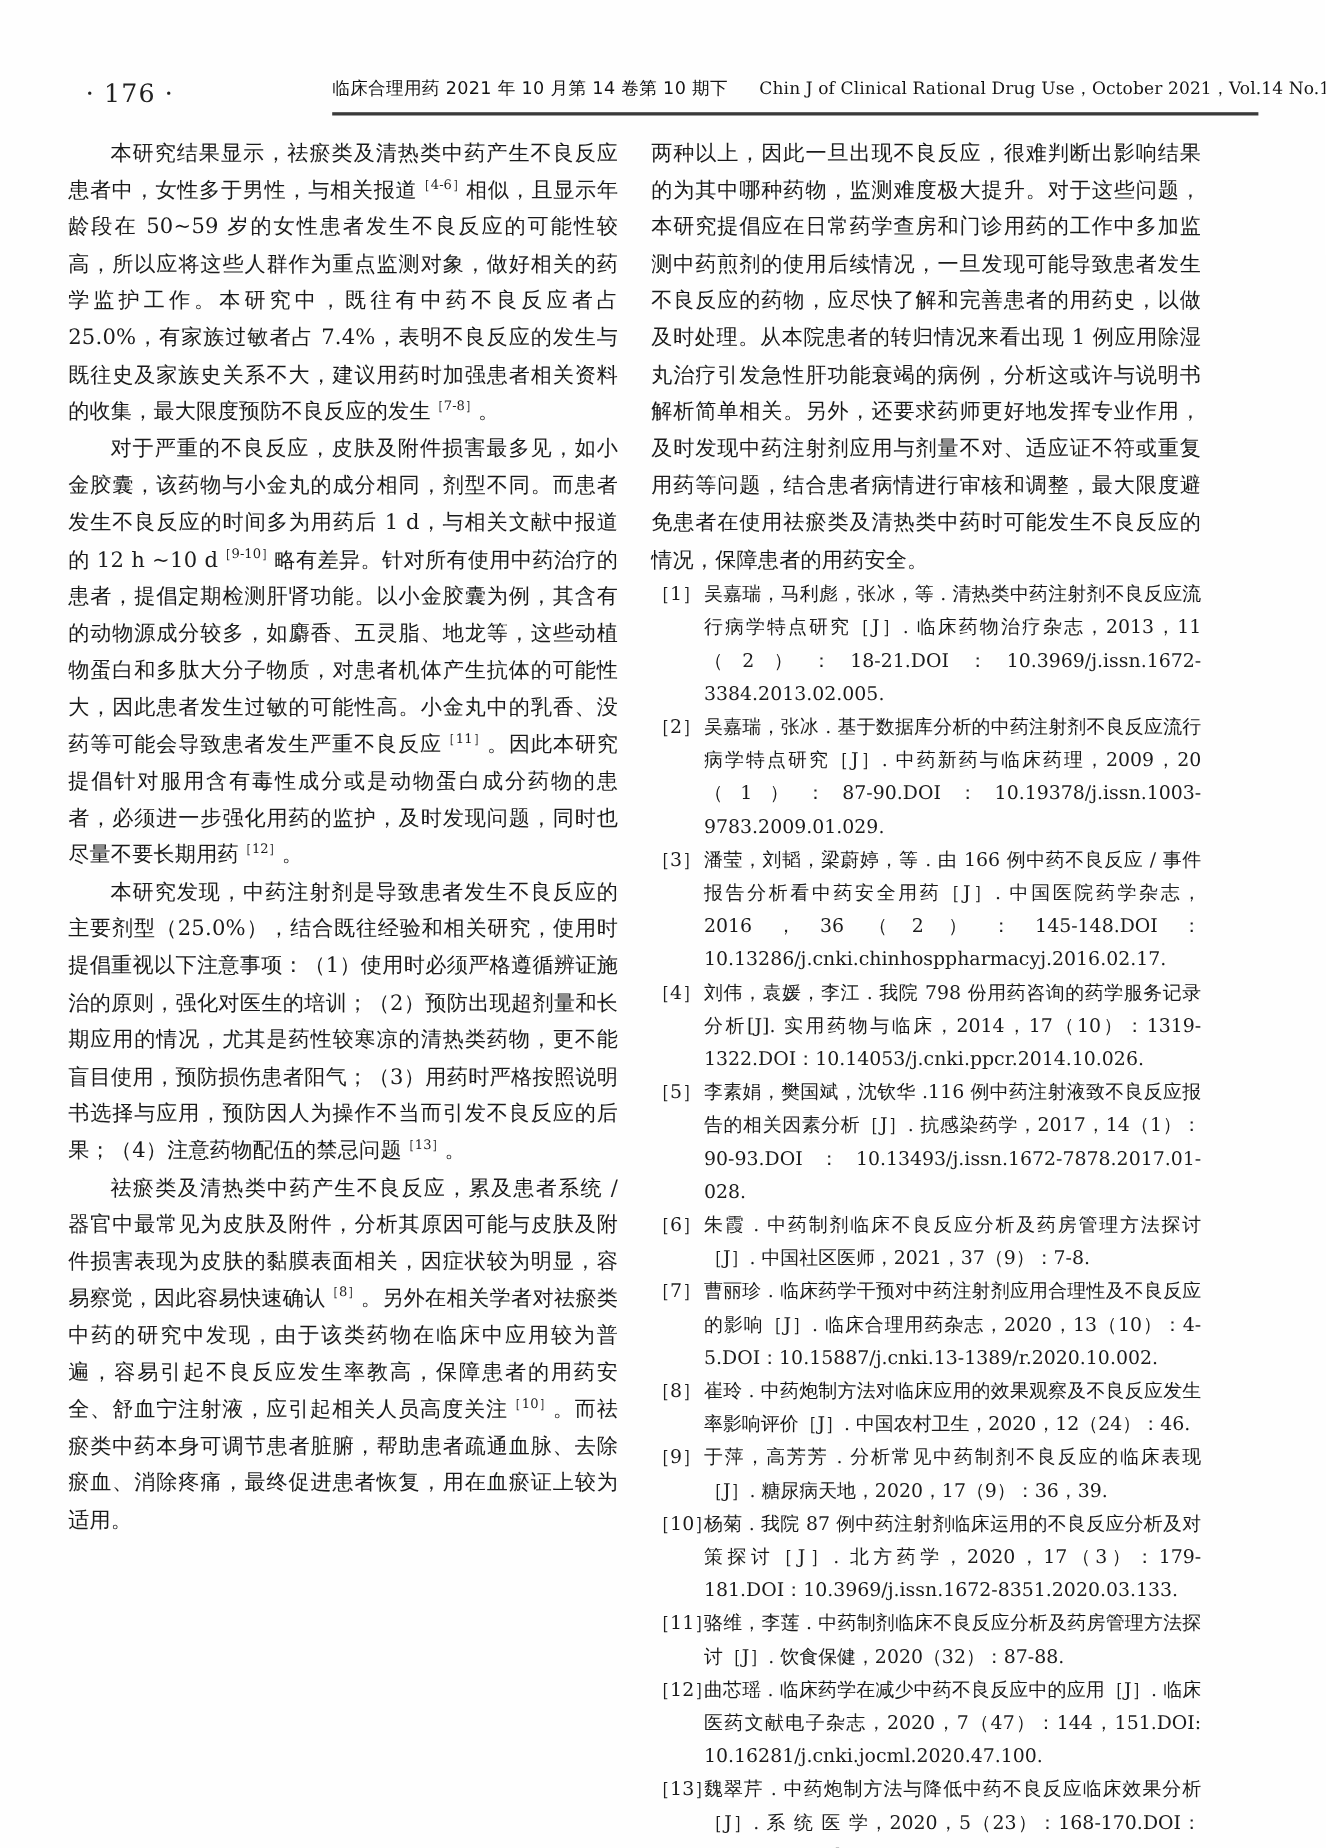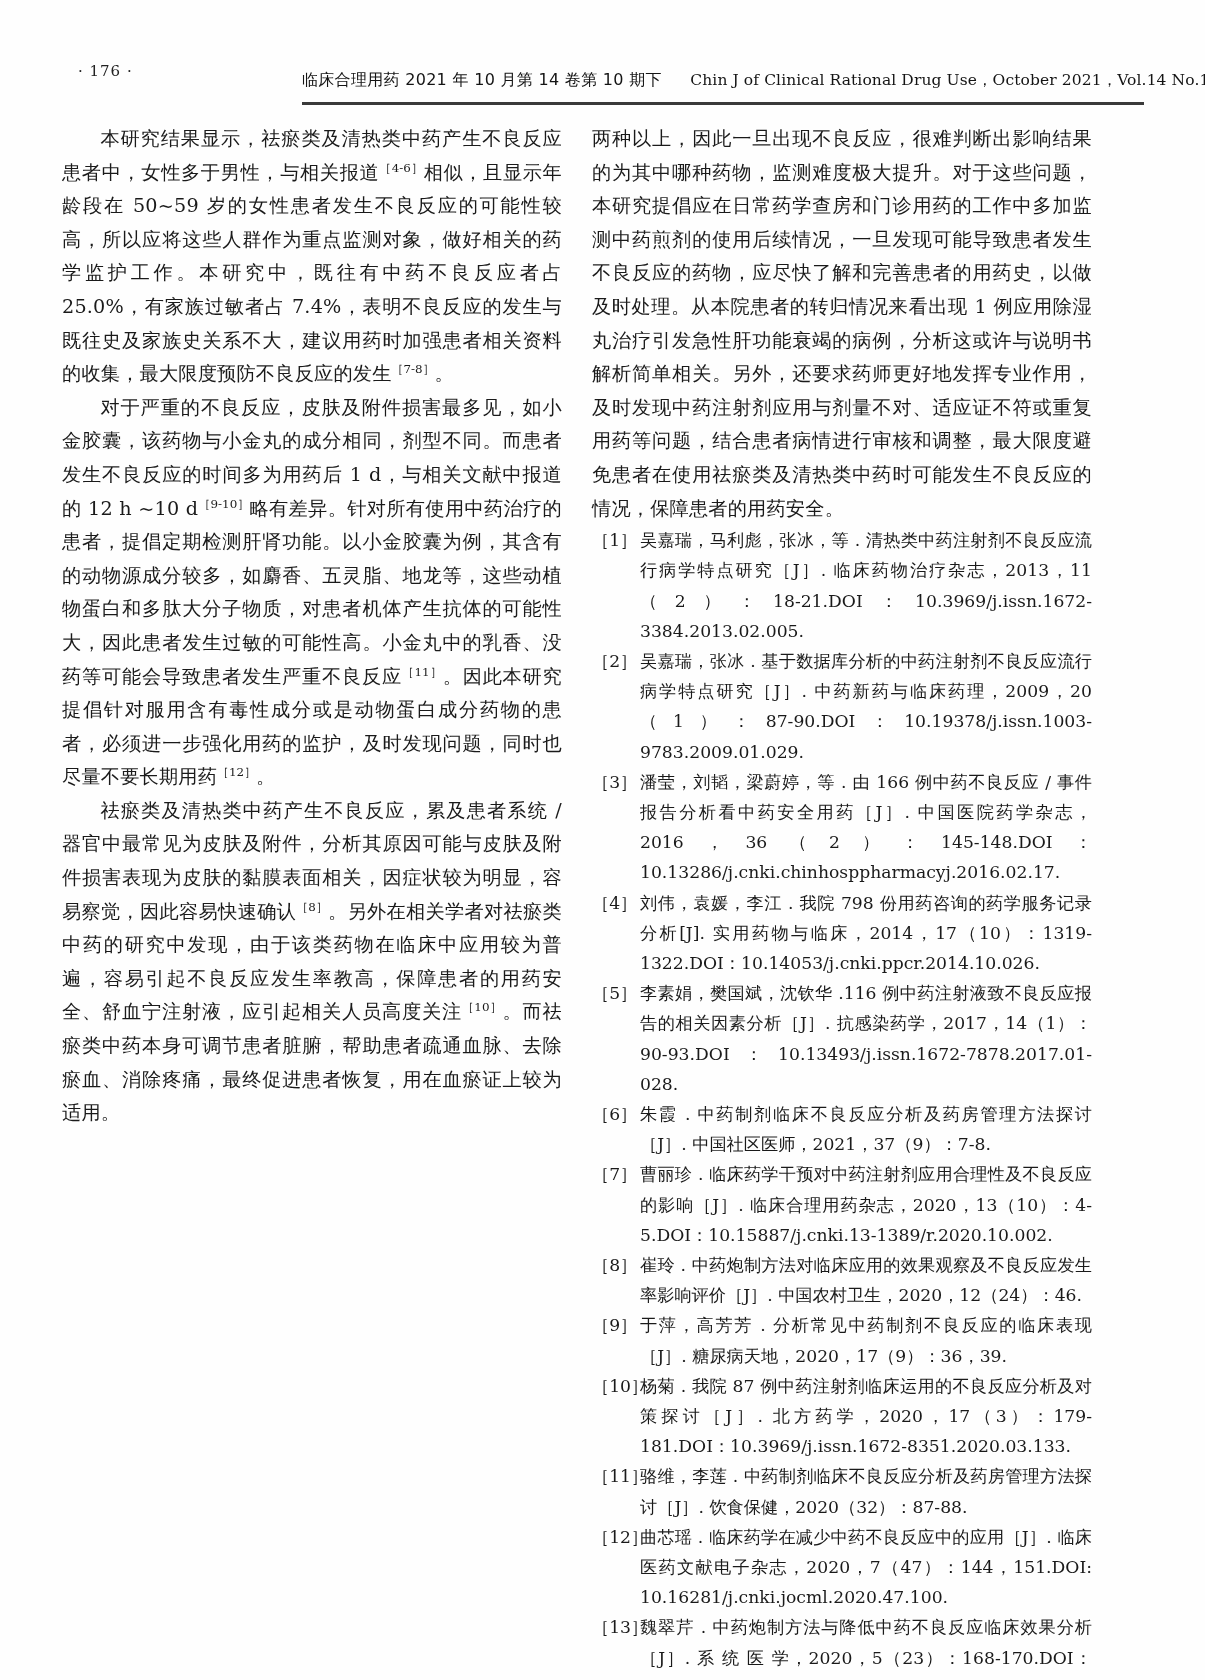--- a/index.html
+++ b/index.html
@@ -28,22 +28,22 @@
   .running-head {
     position: absolute;
     left: 62px;
     top: 62px;
     width: 1082px;
     height: 46px;
   }
   .folio {
     position: absolute;
     left: 16px;
-    top: 0;
-    font-size: 15px;
+    top: 11px;
+    font-size: 23px;
     letter-spacing: 1px;
     color: #222;
     font-family: "DejaVu Serif", "Liberation Serif", serif;
   }
   .head-center {
     position: absolute;
     left: 240px;
     top: 8px;
     width: 842px;
     text-align: left;
@@ -165,20 +165,23 @@
 
 
       <p class="para indent">
         <span>本研究结果显示，祛瘀类及清热类中药产生不良反应患者中，女性多于男性，与相关报道</span><sup class="ref">［4-6］</sup><span>相似，且显示年龄段在 50~59 岁的女性患者发生不良反应的可能性较高，所以应将这些人群作为重点监测对象，做好相关的药学监护工作。本研究中，既往有中药不良反应者占 25.0%，有家族过敏者占 7.4%，表明不良反应的发生与既往史及家族史关系不大，建议用药时加强患者相关资料的收集，最大限度预防不良反应的发生</span><sup class="ref">［7-8］</sup><span>。</span>
       </p>
 
       <p class="para indent">
         <span>对于严重的不良反应，皮肤及附件损害最多见，如小金胶囊，该药物与小金丸的成分相同，剂型不同。而患者发生不良反应的时间多为用药后 1 d，与相关文献中报道的 12 h ~10 d</span><sup class="ref">［9-10］</sup><span>略有差异。针对所有使用中药治疗的患者，提倡定期检测肝肾功能。以小金胶囊为例，其含有的动物源成分较多，如麝香、五灵脂、地龙等，这些动植物蛋白和多肽大分子物质，对患者机体产生抗体的可能性大，因此患者发生过敏的可能性高。小金丸中的乳香、没药等可能会导致患者发生严重不良反应</span><sup class="ref">［11］</sup><span>。因此本研究提倡针对服用含有毒性成分或是动物蛋白成分药物的患者，必须进一步强化用药的监护，及时发现问题，同时也尽量不要长期用药</span><sup class="ref">［12］</sup><span>。</span>
       </p>
 
+      <p class="para indent">
+        <span>本研究发现，中药注射剂是导致患者发生不良反应的主要剂型（25.0%），结合既往经验和相关研究，使用时提倡重视以下注意事项：（1）使用时必须严格遵循辨证施治的原则，强化对医生的培训；（2）预防出现超剂量和长期应用的情况，尤其是药性较寒凉的清热类药物，更不能盲目使用，预防损伤患者阳气；（3）用药时严格按照说明书选择与应用，预防因人为操作不当而引发不良反应的后果；（4）注意药物配伍的禁忌问题</span><sup class="ref">［13］</sup><span>。</span>
+      </p>
 
       <p class="para indent">
         <span>祛瘀类及清热类中药产生不良反应，累及患者系统 / 器官中最常见为皮肤及附件，分析其原因可能与皮肤及附件损害表现为皮肤的黏膜表面相关，因症状较为明显，容易察觉，因此容易快速确认</span><sup class="ref">［8］</sup><span>。另外在相关学者对祛瘀类中药的研究中发现，由于该类药物在临床中应用较为普遍，容易引起不良反应发生率教高，保障患者的用药安全、舒血宁注射液，应引起相关人员高度关注</span><sup class="ref">［10］</sup><span>。而祛瘀类中药本身可调节患者脏腑，帮助患者疏通血脉、去除瘀血、消除疼痛，最终促进患者恢复，用在血瘀证上较为适用。</span>
       </p>
 
     </div>
 
     <div class="col col-right">
 
       <p class="para">

